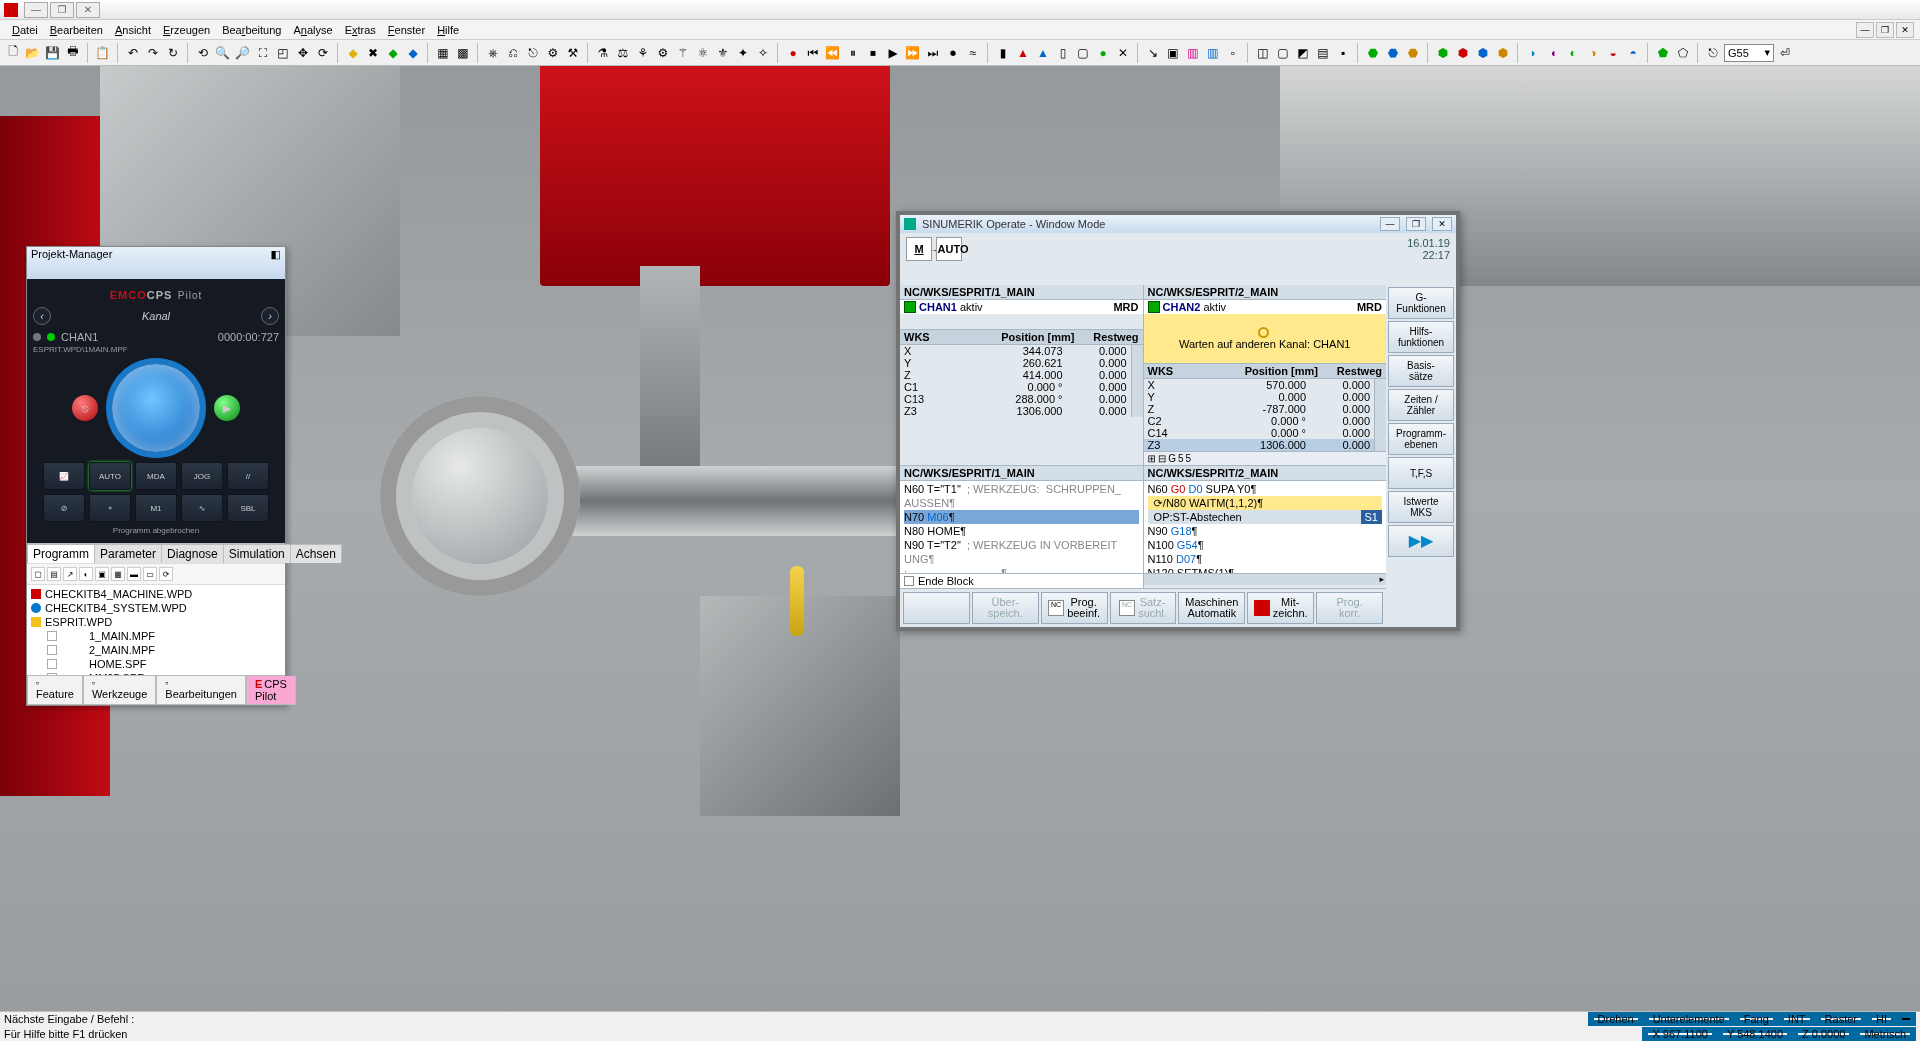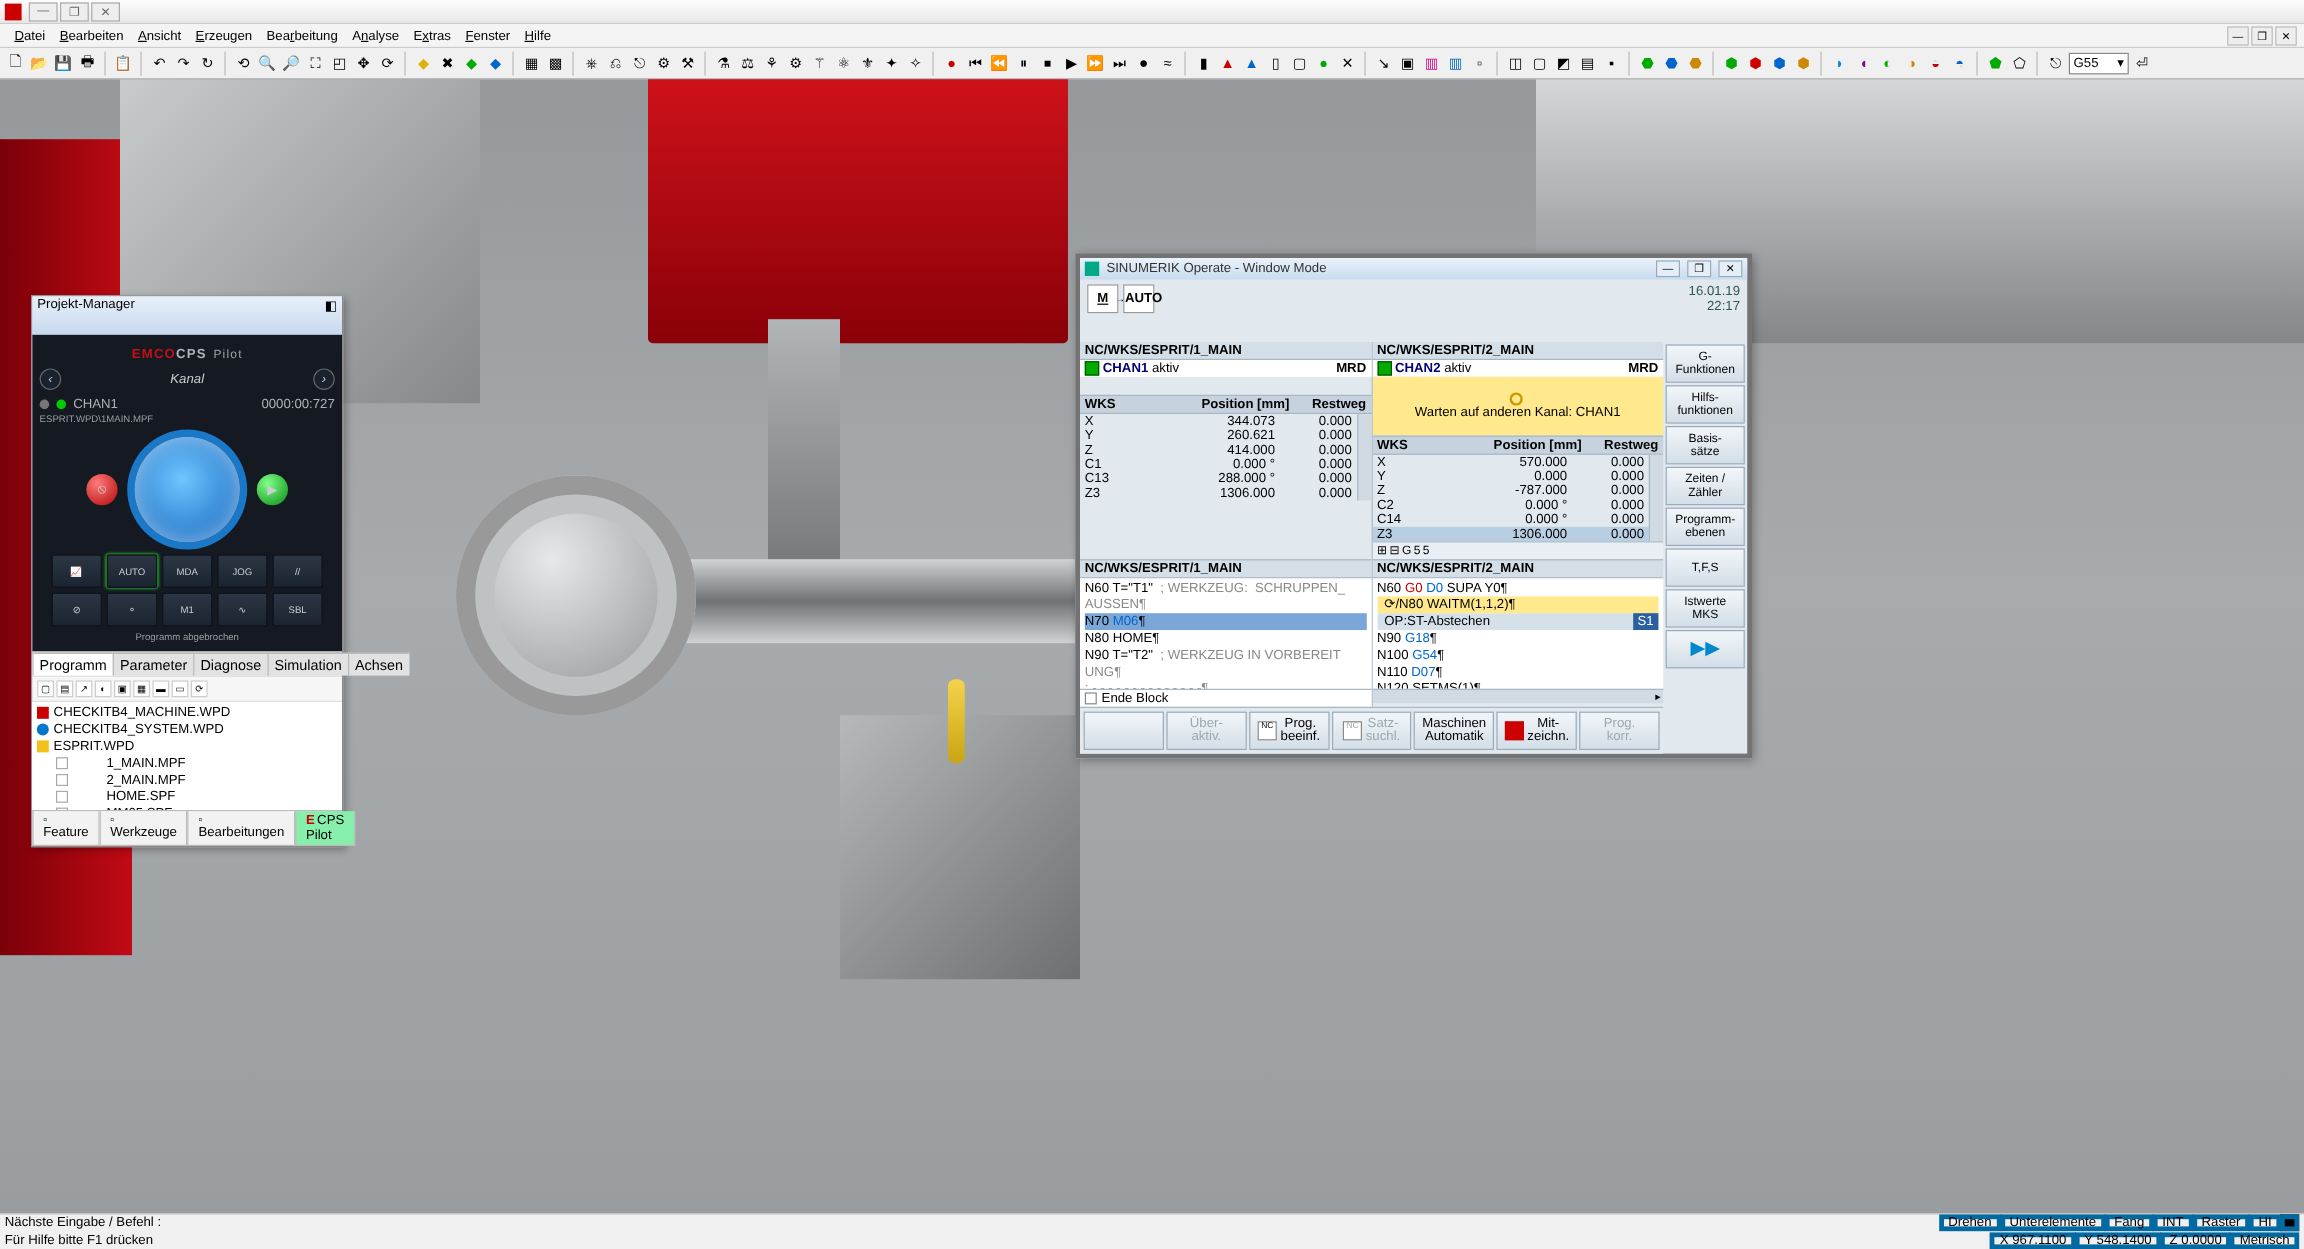--- a/index.html
+++ b/index.html
@@ -68,21 +68,21 @@
 .pm .tree { background:#fff; height:90px; overflow:auto; padding:2px 4px; font-size:10px; }
 .pm .tree .tn { display:flex; align-items:center; gap:4px; padding:1px 0; }
 .pm .tree .ic { width:10px;height:10px; }
 .pm .tree .ic.r { background:#c00; }
 .pm .tree .ic.b { background:#07c; border-radius:5px; }
 .pm .tree .ic.y { background:#f3c21a; }
 .pm .tree .ic.f { background:#fff; border:1px solid #aaa; }
 .pm .tree .ind1 { padding-left:16px;gap:32px; }
 .pm .bot-tabs { display:flex; border-top:1px solid #bbb; }
 .pm .bot-tabs .bt { font-size:9px; padding:2px 8px; border:1px solid #bbb; border-top:none; background:#f2f2f2; }
-.pm .bot-tabs .bt.active { background:#86efac; }
+.pm .bot-tabs .bt.active { background:#f9a8d4; }
 .pm .bot-tabs .bt .ri { color:#c00; font-weight:bold; margin-right:2px; }
 
 
 .sn { position:absolute; left:896px; top:211px; width:564px; background:#e2e9ee; border:4px solid #737373; box-shadow:2px 2px 8px rgba(0,0,0,.35); }
 .sn .sn-tb { height:18px; background:linear-gradient(#eaf2fa,#c8dbef); display:flex; align-items:center; padding:0 4px; gap:6px; }
 .sn .sn-tb .sic { width:12px;height:12px;background:#0a8; }
 .sn .sn-tb .ttl { flex:1; color:#333; }
 .sn .sn-tb .wb { width:20px;height:14px;border:1px solid #9ab; background:#e5eef6; font-size:9px; display:flex;align-items:center;justify-content:center; }
 .sn .sn-top { display:flex; align-items:center; padding:4px 6px; }
 .sn .mode-ic { width:26px;height:24px;border:1px solid #999;background:#fff;margin-right:4px;display:flex;align-items:center;justify-content:center;font-size:8px;font-weight:bold; }
@@ -131,21 +131,21 @@
 .sn .hbar { height:12px; background:#d0dae2; border-top:1px solid #a7b7c4; position:relative; }
 .sn .hbar .ar { position:absolute; right:2px; top:0; font-size:9px; }
 .sn .bot { display:flex; gap:2px; padding:3px; background:#e2e9ee; border-top:1px solid #a7b7c4; }
 .sn .bot .bb { flex:1; height:32px; background:linear-gradient(#f2f6f9,#d3dee7); border:1px solid #9ab; display:flex; align-items:center; justify-content:center; gap:3px; font-size:9px; line-height:1; text-align:center; }
 .sn .bot .bb.dis { color:#9aa; }
 .sn .bot .bb .bi { width:16px;height:16px; }
 
 
 .statusbar { position:absolute; left:0; right:0; bottom:0; height:30px; background:#f0f0f0; border-top:1px solid #bbb; display:flex; flex-direction:column; font-size:11px; }
 .statusbar .r { display:flex; align-items:center; height:15px; padding:0 4px; }
-.statusbar .r .seg { border:4px solid #0369a1; padding:0 4px; height:14px; display:flex; align-items:center; margin-left:-1px; }
+.statusbar .r .seg { border:6px solid #0369a1; padding:0 4px; height:14px; display:flex; align-items:center; margin-left:-1px; }
 .statusbar .r .fill { flex:1; }
 </style>
 </head>
 <body>
 
 <div class="titlebar">
   <div class="app-icon"></div>
   <div class="win-btns">
     <div class="wb">—</div>
     <div class="wb">❐</div>
@@ -522,21 +522,21 @@
           <div class="nc"><div class="ln">N60 <span class="rd">G0</span> <span class="kw">D0</span> SUPA Y0¶</div><div class="ln hlg">  ⟳/N80 WAITM(1,1,2)¶</div><div class="ln op">  OP:ST-Abstechen<span class="s1">S1</span></div><div class="ln">N90 <span class="kw">G18</span>¶</div><div class="ln">N100 <span class="kw">G54</span>¶</div><div class="ln">N110 <span class="kw">D07</span>¶</div><div class="ln">N120 SETMS(1)¶</div></div>
           <div class="hbar">
               <span class="ar">▸</span>
             </div>
         </div>
       </div>
       <div class="bot" id="sn-bot">
           <div class="bb dis"></div>
           <div class="bb dis">
             <span style="white-space:pre-line">Über-
-aktiv.</span>
+speich.</span>
           </div>
           <div class="bb">
             <span class="bi" style="background:#fff;border:1px solid #888;font-size:7px;line-height:7px">NC</span>
             <span style="white-space:pre-line">Prog.
 beeinf.</span>
           </div>
           <div class="bb dis">
             <span class="bi" style="background:#fff;border:1px solid #888;font-size:7px;line-height:7px">NC</span>
             <span style="white-space:pre-line">Satz-
 suchl.</span>

